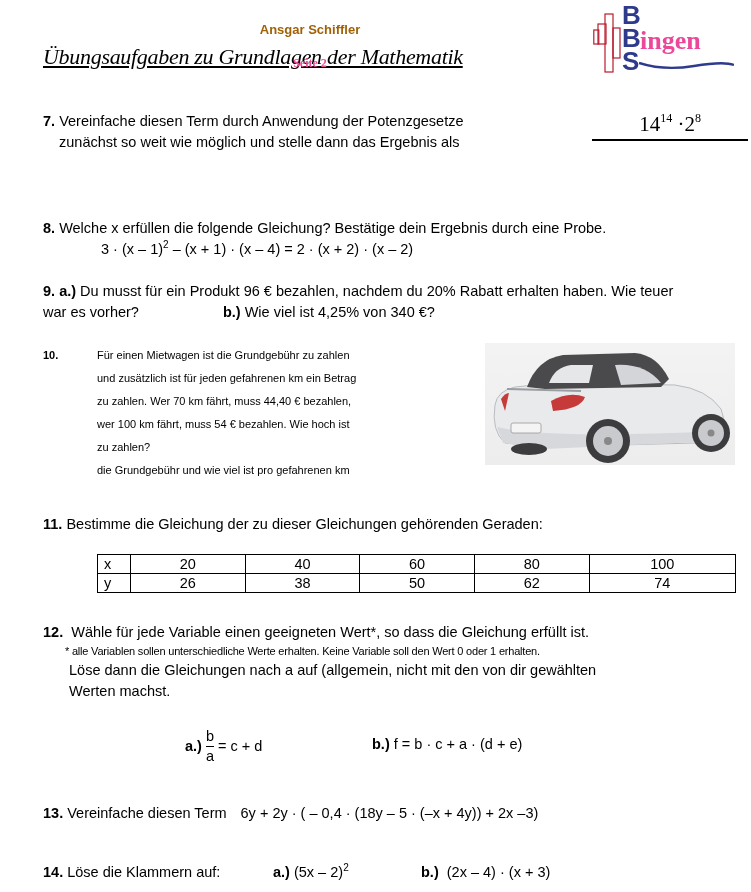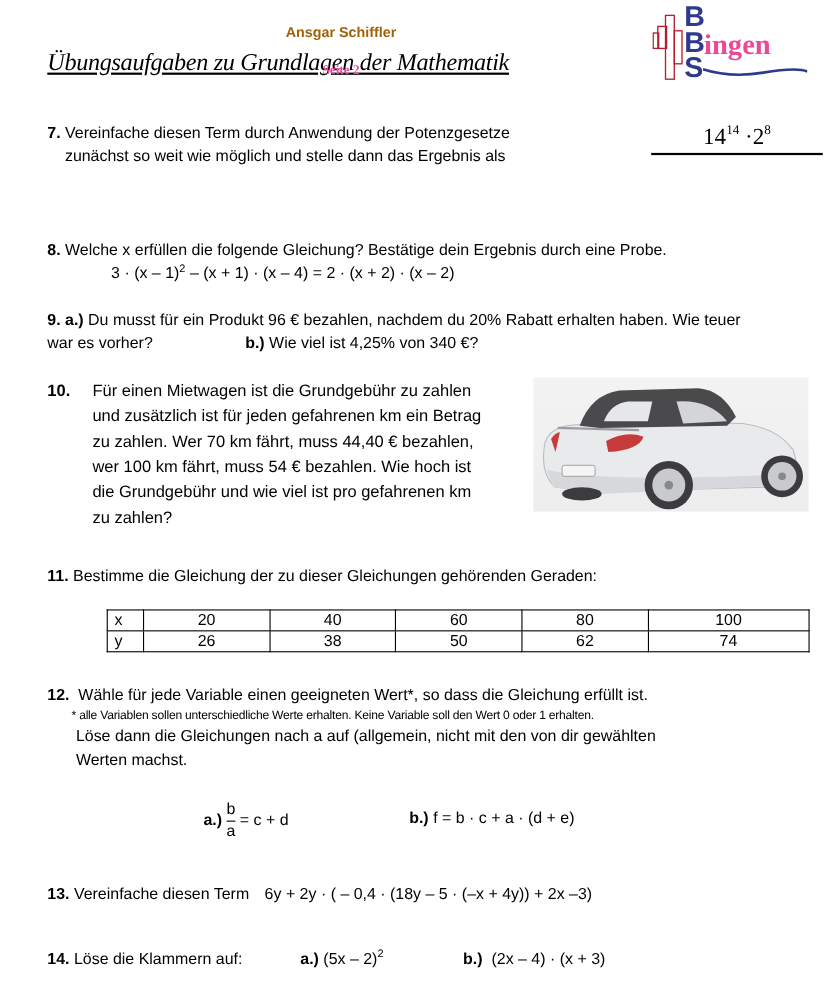--- a/index.html
+++ b/index.html
@@ -87,29 +87,29 @@
 <div class="abs sans task" style="left:43px;top:218px">
   <div><span class="num">8.</span> <span>Welche x erfüllen die folgende Gleichung? Bestätige dein Ergebnis durch eine Probe.</span></div>
   <div class="eq" style="padding-left:58px"><span>3 · (x – 1)</span><sup>2</sup><span> – (x + 1) · (x – 4) = 2 ·  (x + 2) · (x – 2)</span></div>
 </div>
 
 <div class="abs sans task" style="left:43px;top:281px">
   <div><span class="num">9.</span> <span class="num">a.)</span> <span>Du musst für ein Produkt 96 € bezahlen, nachdem du 20% Rabatt erhalten haben. Wie teuer</span></div>
   <div><span>war es vorher?</span><span style="display:inline-block;width:84px"></span><span class="num">b.)</span> <span>Wie viel ist 4,25% von 340 €?</span></div>
 </div>
 
-<div class="abs sans" style="left:43px;top:344px;font-size:15px;line-height:23px">
+<div class="abs sans" style="left:43px;top:344px;font-size:11px;line-height:23px">
   <span class="num abs" style="left:0;top:0">10.</span>
-  <div style="margin-left:41px;white-space:nowrap">
+  <div style="margin-left:54px;white-space:nowrap">
     <div>Für einen Mietwagen ist die Grundgebühr zu zahlen</div>
     <div>und zusätzlich ist für jeden gefahrenen  km ein Betrag</div>
     <div>zu zahlen. Wer 70 km fährt, muss 44,40 € bezahlen,</div>
     <div>wer  100 km fährt, muss 54 € bezahlen.  Wie hoch ist</div>
+    <div>zu zahlen?</div>
     <div>die Grundgebühr und wie viel ist pro gefahrenen  km</div>
-    <div>zu zahlen?</div>
   </div>
 </div>
 
 <div id="car" class="abs">
   <svg width="250" height="122" viewBox="0 0 250 122">
 
     <path d="M10 62 Q 12 48 30 44 L 70 40 L 190 42 Q 222 46 236 66 Q 242 82 236 96 L 210 100 L 60 104 L 20 100 Q 6 88 10 62 Z" fill="#e9eaec" stroke="#b9bcc0" stroke-width="1"></path>
 
     <path d="M12 84 Q 60 96 236 88 L 234 98 L 60 106 L 18 100 Z" fill="#d6d8db"></path>
 

